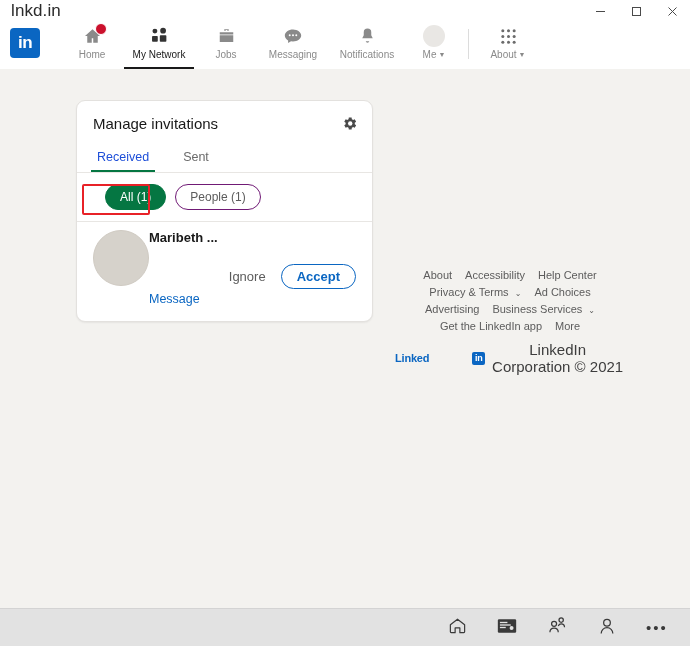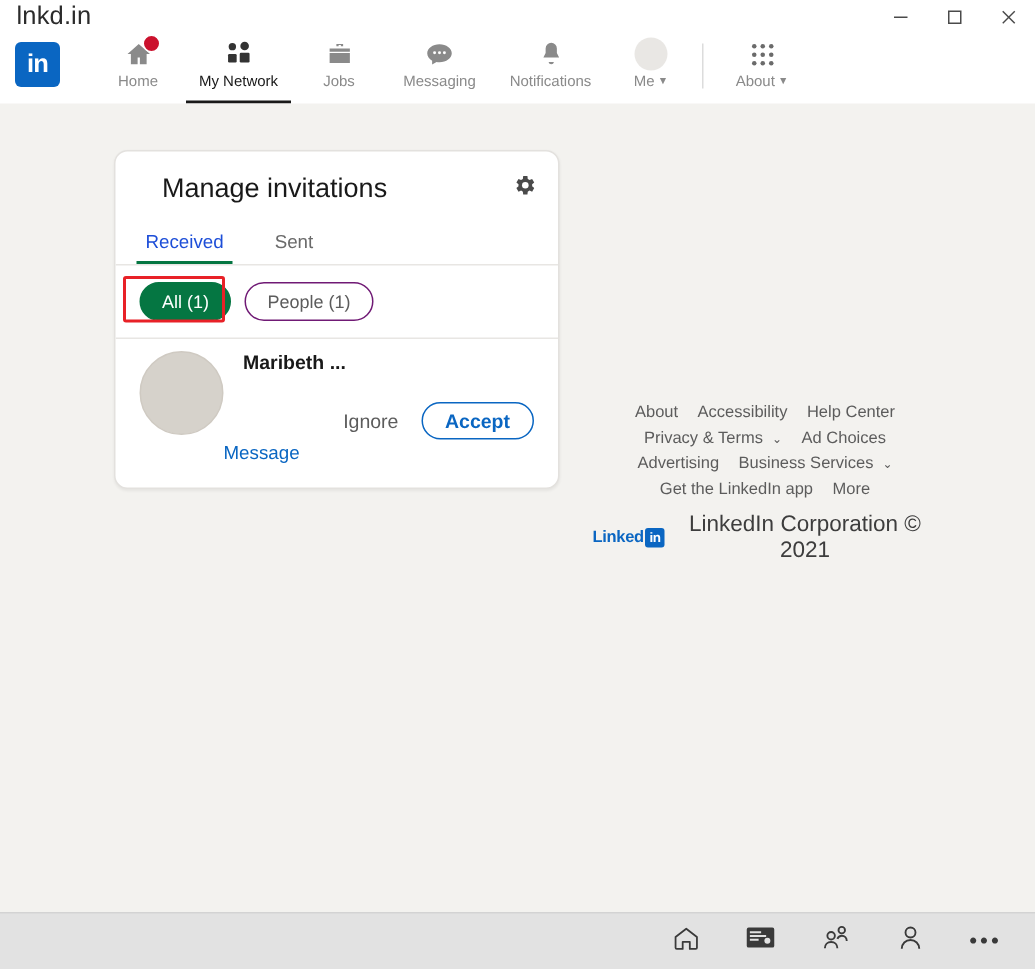--- a/index.html
+++ b/index.html
@@ -112,21 +112,21 @@
     background: #ffffff;
     border: 1px solid #e3e1de;
     border-radius: 9px;
     box-shadow: 0 1px 2px rgba(0,0,0,.06);
     overflow: hidden;
   }
   .card-head {
     padding: 14px 16px 0 16px;
     position: relative;
   }
-  .card-title { font-size: 18px; color: #191919; margin-left: 15px; }
+  .card-title { font-size: 15px; color: #191919; }
   .gear {
     position: absolute; right: 14px; top: 13px;
     width: 18px; height: 18px;
     display: flex; align-items: center; justify-content: center;
     cursor: default;
   }
   .tabs {
     display: flex; align-items: flex-end;
     padding: 0 16px; margin-top: 9px;
     position: relative; height: 31px;
@@ -144,40 +144,40 @@
   .redbox {
     position: absolute;
     left: 82px; top: 115px;
     width: 68px; height: 31px;
     border: 2px solid #e82127;
     border-radius: 2px;
     pointer-events: none;
     z-index: 5;
   }
   .card-divider { height: 1px; background: #e8e6e3; }
-  .pills { display: flex; padding: 11px 16px 11px 16px; gap: 9px; }
+  .pills { display: flex; padding: 11px 16px 11px 28px; gap: 9px; }
   .pill {
     border-radius: 14px; font-size: 12px;
     padding: 5px 14px; cursor: default; white-space: nowrap;
   }
   .pill.primary { background: #057642; color: #ffffff; border: 1px solid #057642; }
   .pill.secondary { background: #ffffff; color: #5c5c5c; border: 1px solid #701a75; }
 
   .invite {
     padding: 8px 16px 14px 16px;
     position: relative;
   }
   .invite-top { display: flex; align-items: flex-start; }
   .invite-avatar {
     width: 56px; height: 56px; border-radius: 50%;
     background: #d6d2cb;
     border: 1px solid #cfcac2;
     flex: 0 0 56px;
   }
-  .invite-body { margin-left: 13px; flex: 1 1 auto; min-width: 0; }
+  .invite-body { margin-left: 0; flex: 1 1 auto; min-width: 0; }
   .invite-name {
     font-size: 13px; color: #191919; font-weight: bold;
     white-space: nowrap; overflow: hidden;
   }
   .invite-actions {
     display: flex; align-items: center; justify-content: flex-end;
     gap: 9px; margin-top: 19px;
   }
   .btn-ignore {
     font-size: 13px; color: #5c5c5c; padding: 4px 6px;
@@ -211,20 +211,21 @@
   .f-link { font-size: 11px; color: #5c5c5c; cursor: default; }
   .f-link .fcaret { font-size: 8px; margin-left: 3px; color: #5c5c5c; }
   .f-brand {
     display: flex; align-items: center; justify-content: center;
     gap: 5px; margin-top: 9px;
   }
   .f-brand-logo {
     display: flex; align-items: center;
     font-size: 11px; font-weight: bold; color: #0a66c2;
     letter-spacing: -.2px;
+    gap: 42px;
   }
   .f-brand-mark {
     width: 13px; height: 13px; border-radius: 2px;
     background: #0a66c2; color: #ffffff;
     font-size: 9px; font-weight: bold;
     display: flex; align-items: center; justify-content: center;
     margin-left: 1px;
   }
   .f-brand-text { font-size: 15px; color: #3d3d3d; }
 

